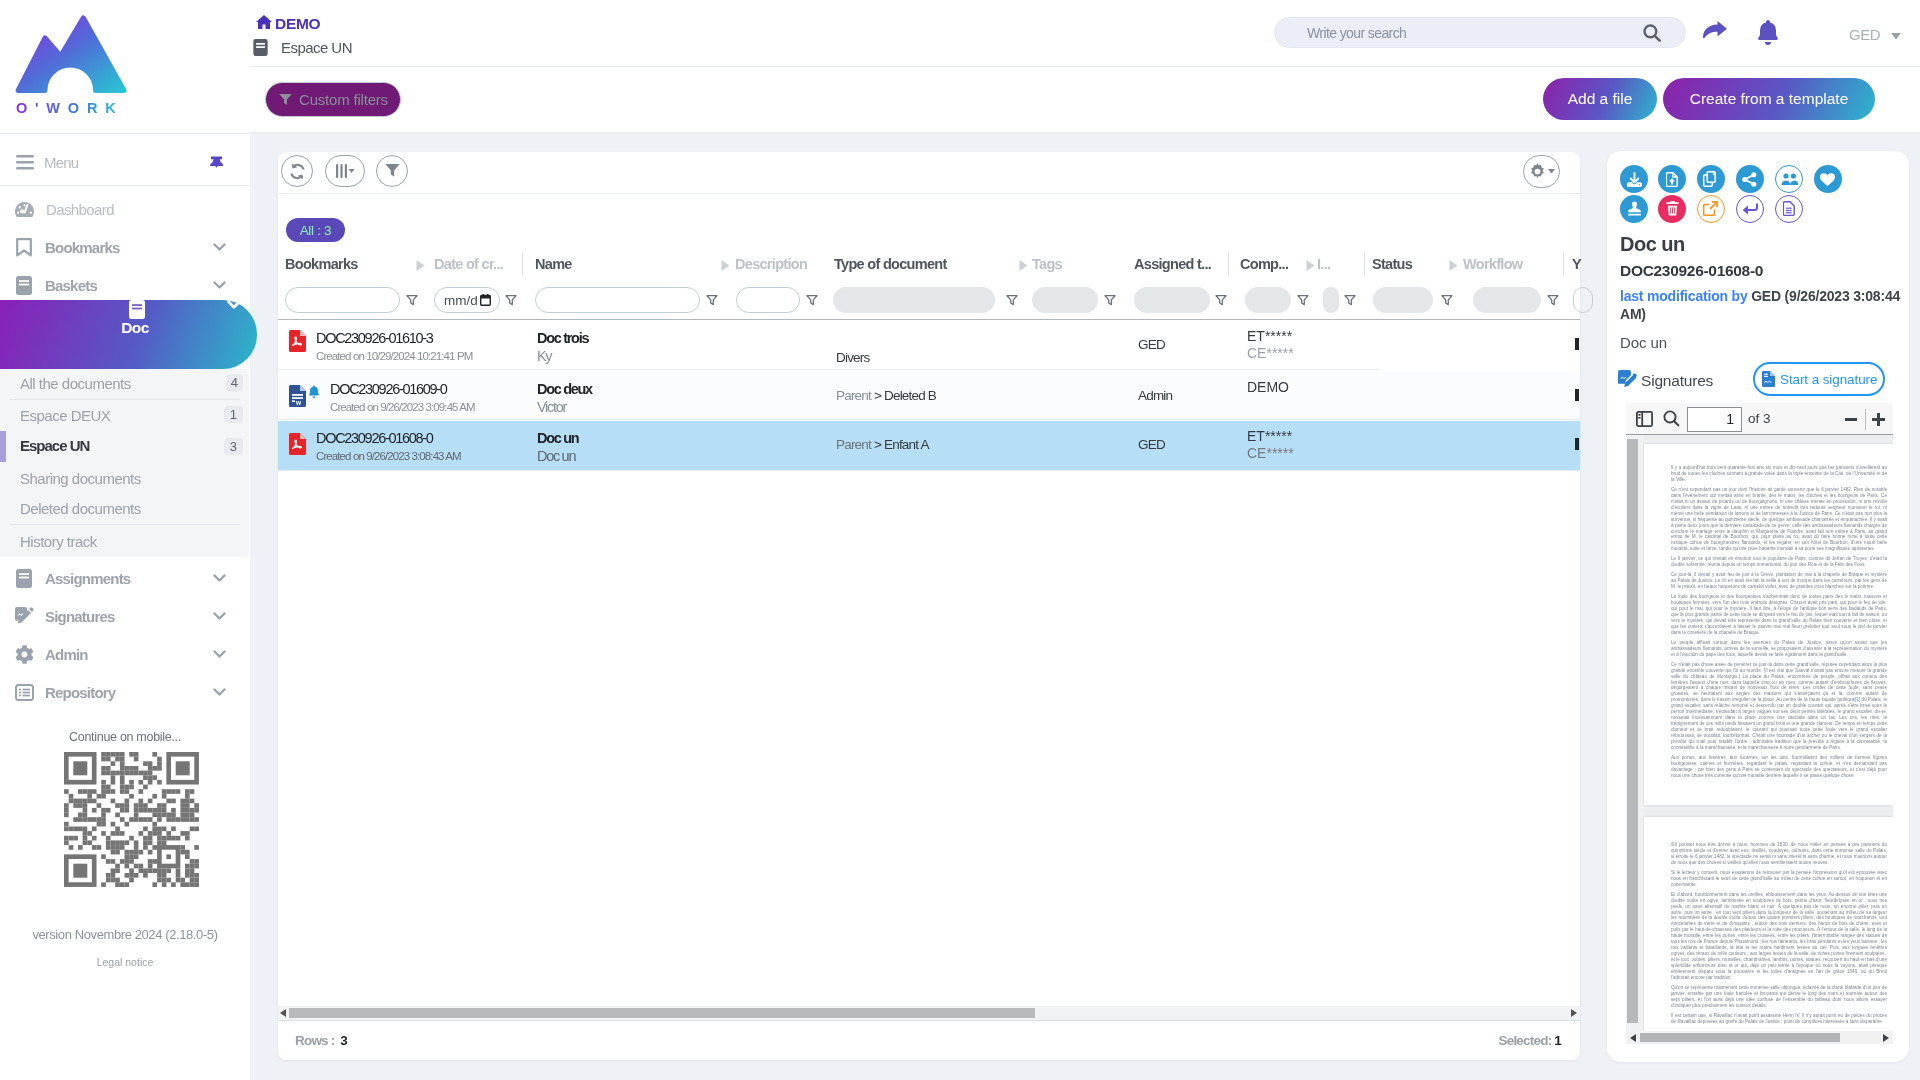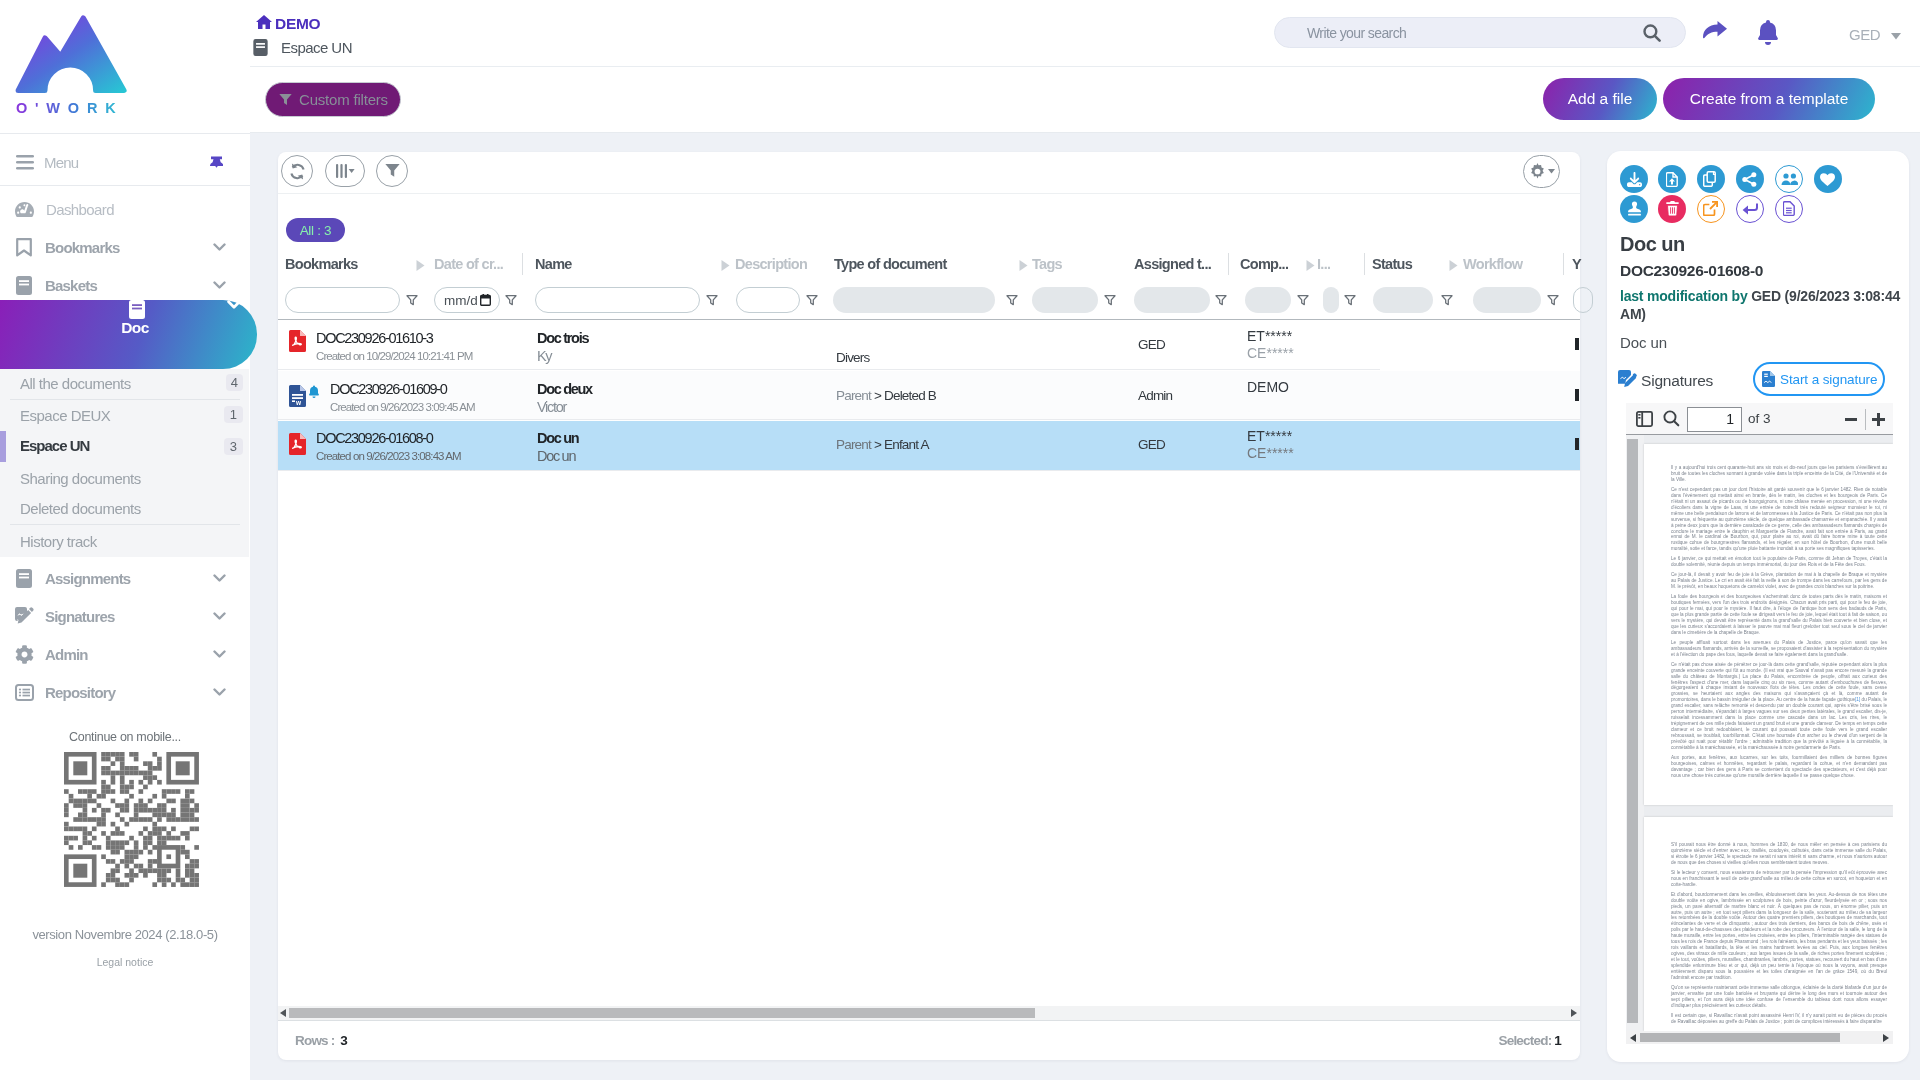--- a/index.html
+++ b/index.html
@@ -786,21 +786,21 @@
   <div class="abs flex" style="left:168px;top:43.5px;width:28px;height:28px;border-radius:50%;background:#fff;border:1.5px solid #6a52d3;justify-content:center;">
     <svg width="12" height="15" viewBox="0 0 12 15">
         <path d="M1.6 0.8 H7 L11.2 5 V13.2 A1.2 1.2 0 0 1 10 14.4 H1.6 A1.2 1.2 0 0 1 0.4 13.2 V2 A1.2 1.2 0 0 1 1.6 0.8z" fill="none" stroke="#6a52d3" stroke-width="1.4"></path>
         <line x1="3" y1="7.2" x2="8.7" y2="7.2" stroke="#6a52d3" stroke-width="1.2"></line>
         <line x1="3" y1="9.5" x2="8.7" y2="9.5" stroke="#6a52d3" stroke-width="1.2"></line>
         <line x1="3" y1="11.8" x2="8.7" y2="11.8" stroke="#6a52d3" stroke-width="1.2"></line>
       </svg>
   </div>
   <div class="abs" style="left:13px;top:82px;font-size:20px;letter-spacing:-0.5px;font-weight:bold;color:#383e44;">Doc un</div>
   <div class="abs" style="left:13px;top:111px;font-size:15.5px;letter-spacing:-0.3px;font-weight:bold;color:#33393f;">DOC230926-01608-0</div>
-  <div class="abs" style="left:13px;top:137px;width:293px;font-size:14px;letter-spacing:-0.2px;font-weight:bold;line-height:17.5px;"><span style="color:#0f766e;">last modification by </span><span style="color:#3f454b;">GED (9/26/2023 3:08:44 AM)</span></div>
+  <div class="abs" style="left:13px;top:137px;width:293px;font-size:14px;letter-spacing:-0.2px;font-weight:bold;line-height:17.5px;"><span style="color:#3b82f6;">last modification by </span><span style="color:#3f454b;">GED (9/26/2023 3:08:44 AM)</span></div>
   <div class="abs" style="left:13px;top:183px;font-size:15px;letter-spacing:-0.1px;color:#4a5056;">Doc un</div>
   <svg class="abs" style="left:11px;top:219px;" width="20" height="18" viewBox="0 0 20 18">
       <path fill="#2b7fd0" d="M0 2 a2 2 0 0 1 2-2 h9 a2 2 0 0 1 2 2 v3 l-5 5 -0.8 3.8 -7.2 0 a2 2 0 0 1-2-2 z"></path>
       <path fill="#2b7fd0" d="M8.6 11.6 l8.3-8.3 2.9 2.9 -8.3 8.3 -3.8 0.9 z M19.1 5.9 l-2.9-2.9 0.8-0.8 a1.5 1.5 0 0 1 2.1 0 l0.8 0.8 a1.5 1.5 0 0 1 0 2.1 z" transform="translate(-1.5,1.5)"></path>
       <path d="M2.5 8.6 c0.9 0 0.9-1.3 1.8-1.3 0.9 0 0.9 1.3 1.8 1.3 0.9 0 0.9-1.3 1.8-1.3" stroke="#fff" stroke-width="1" fill="none"></path>
     </svg>
   <div class="abs" style="left:34px;top:221px;font-size:15.5px;letter-spacing:-0.2px;color:#43494f;">Signatures</div>
   <div class="abs flex" style="left:146px;top:211px;width:132px;height:34px;border:2px solid #2196f3;border-radius:17px;background:#fff;">
     <svg style="margin-left:7px;" width="13" height="16" viewBox="0 0 13 16">
         <path fill="#2b7fd0" d="M1.2 0 H8 L13 5 V14.8 A1.2 1.2 0 0 1 11.8 16 H1.2 A1.2 1.2 0 0 1 0 14.8 V1.2 A1.2 1.2 0 0 1 1.2 0z"></path>

